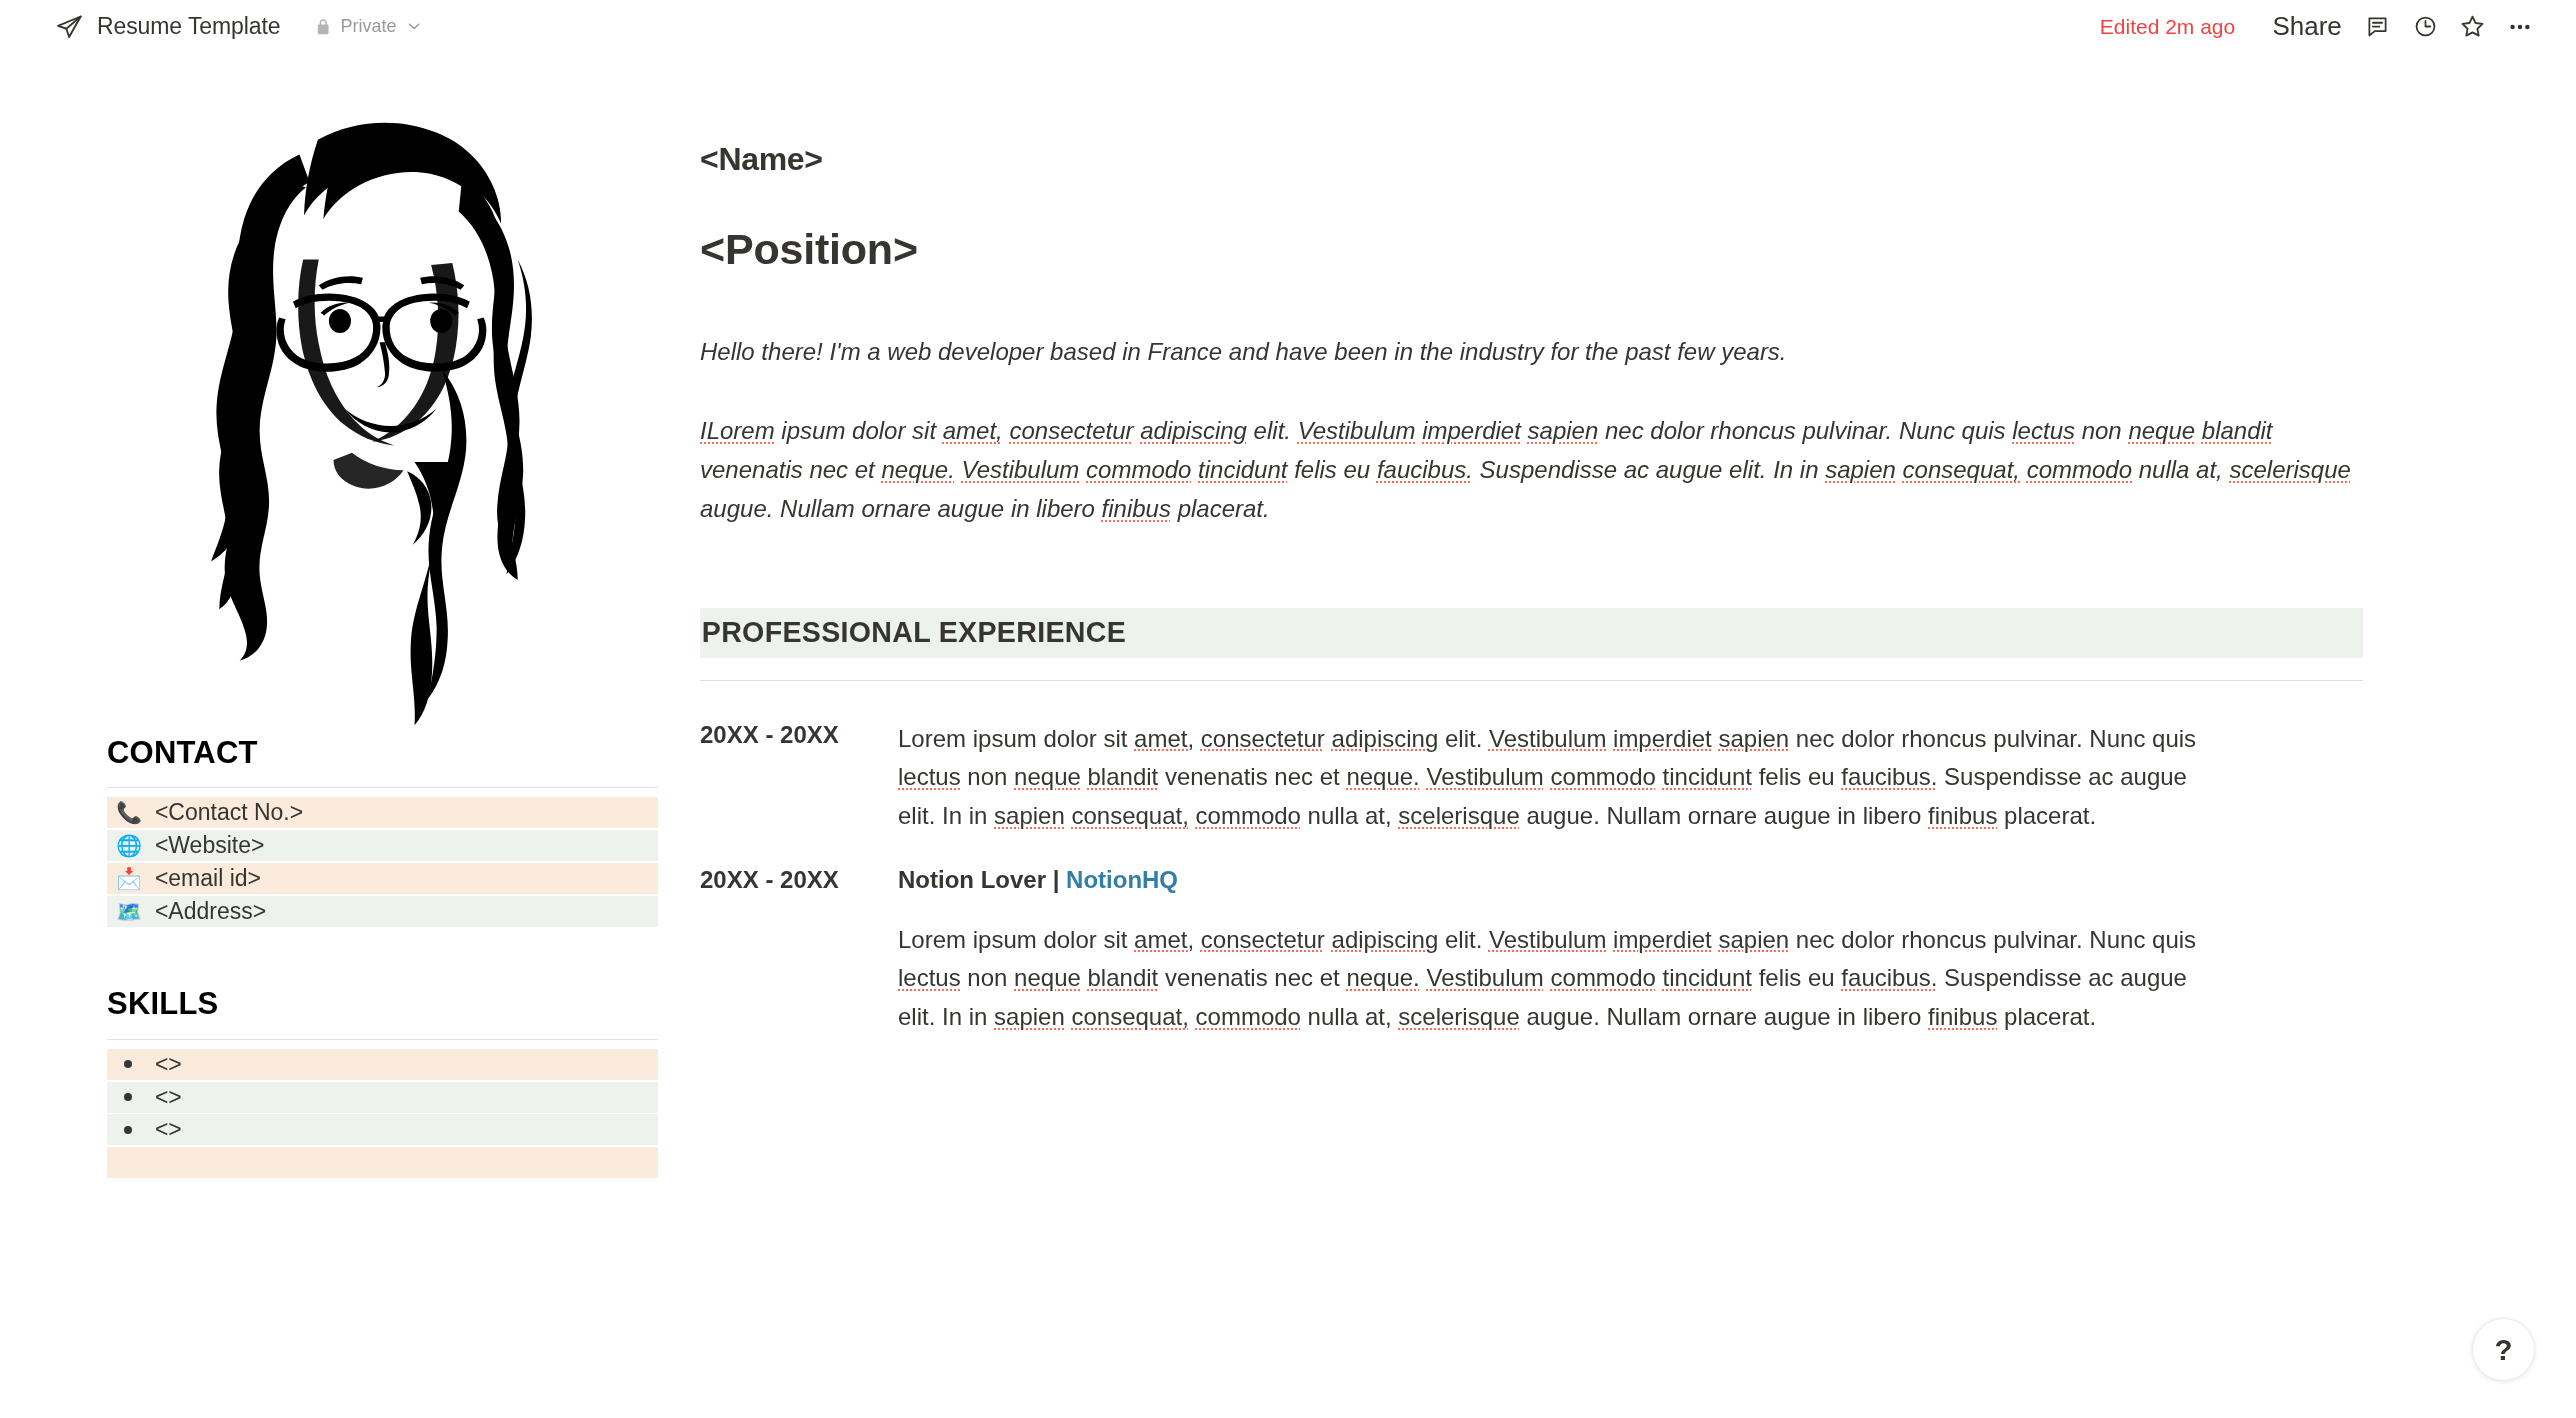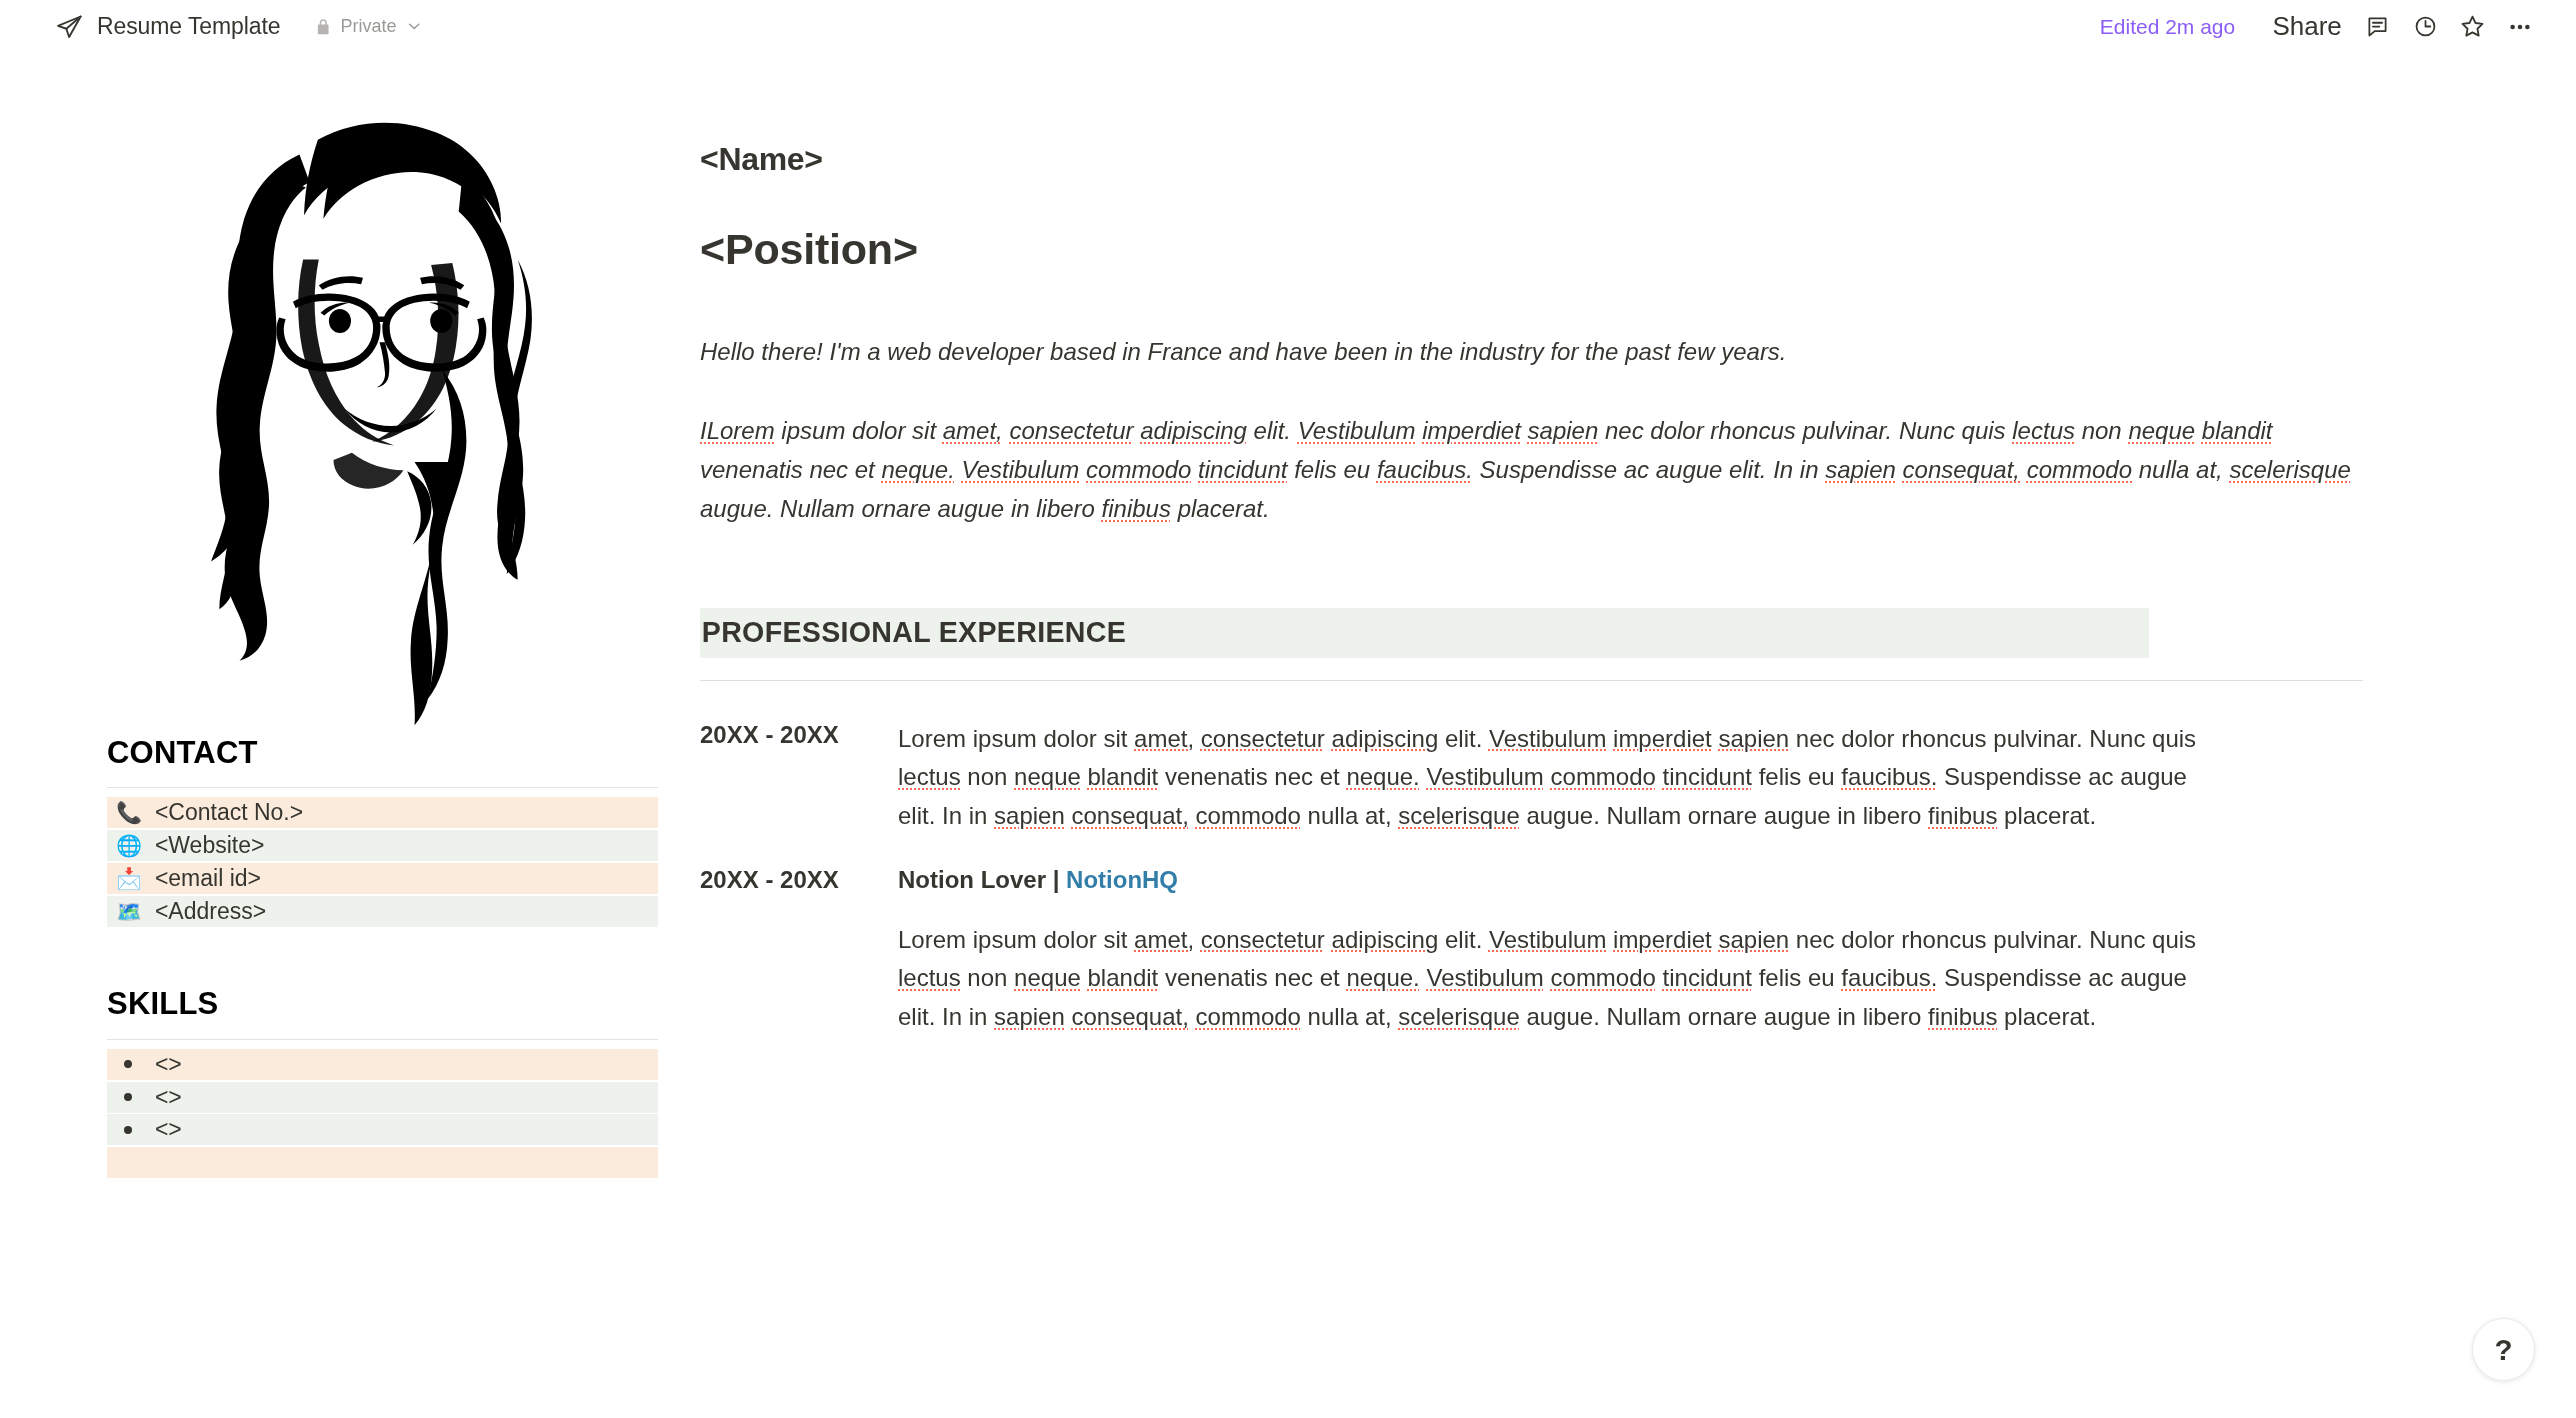--- a/index.html
+++ b/index.html
@@ -66,21 +66,21 @@
   .chev-down { width: 18.4px; height: 18.4px; display: block; }
 
   .topbar-right {
     margin-left: auto;
     display: flex;
     align-items: center;
     gap: 0;
   }
   .edited-label {
     font-size: 21px;
-    color: #8b5cf6;
+    color: #ef4444;
     white-space: nowrap;
     margin-right: 28px;
   }
   .share-btn {
     font-size: 26px;
     color: #37352f;
     white-space: nowrap;
     padding: 5.5px 9.2px;
     border-radius: 3.7px;
     cursor: pointer;
@@ -207,21 +207,21 @@
     font-style: italic;
     color: #37352f;
     line-height: 1.62;
     max-width: 1668px;
     margin-bottom: 79px;
   }
 
   .section-band {
     background: #edf3ec;
     padding: 8.3px 0 8.3px 1.8px;
-    width: 1449px;
+    width: 1663px;
   }
   .section-title {
     font-size: 28.6px;
     font-weight: bold;
     letter-spacing: 0.3px;
     color: #37352f;
   }
   .section-rule {
     height: 0.9px;
     background: #e0dfdc;

